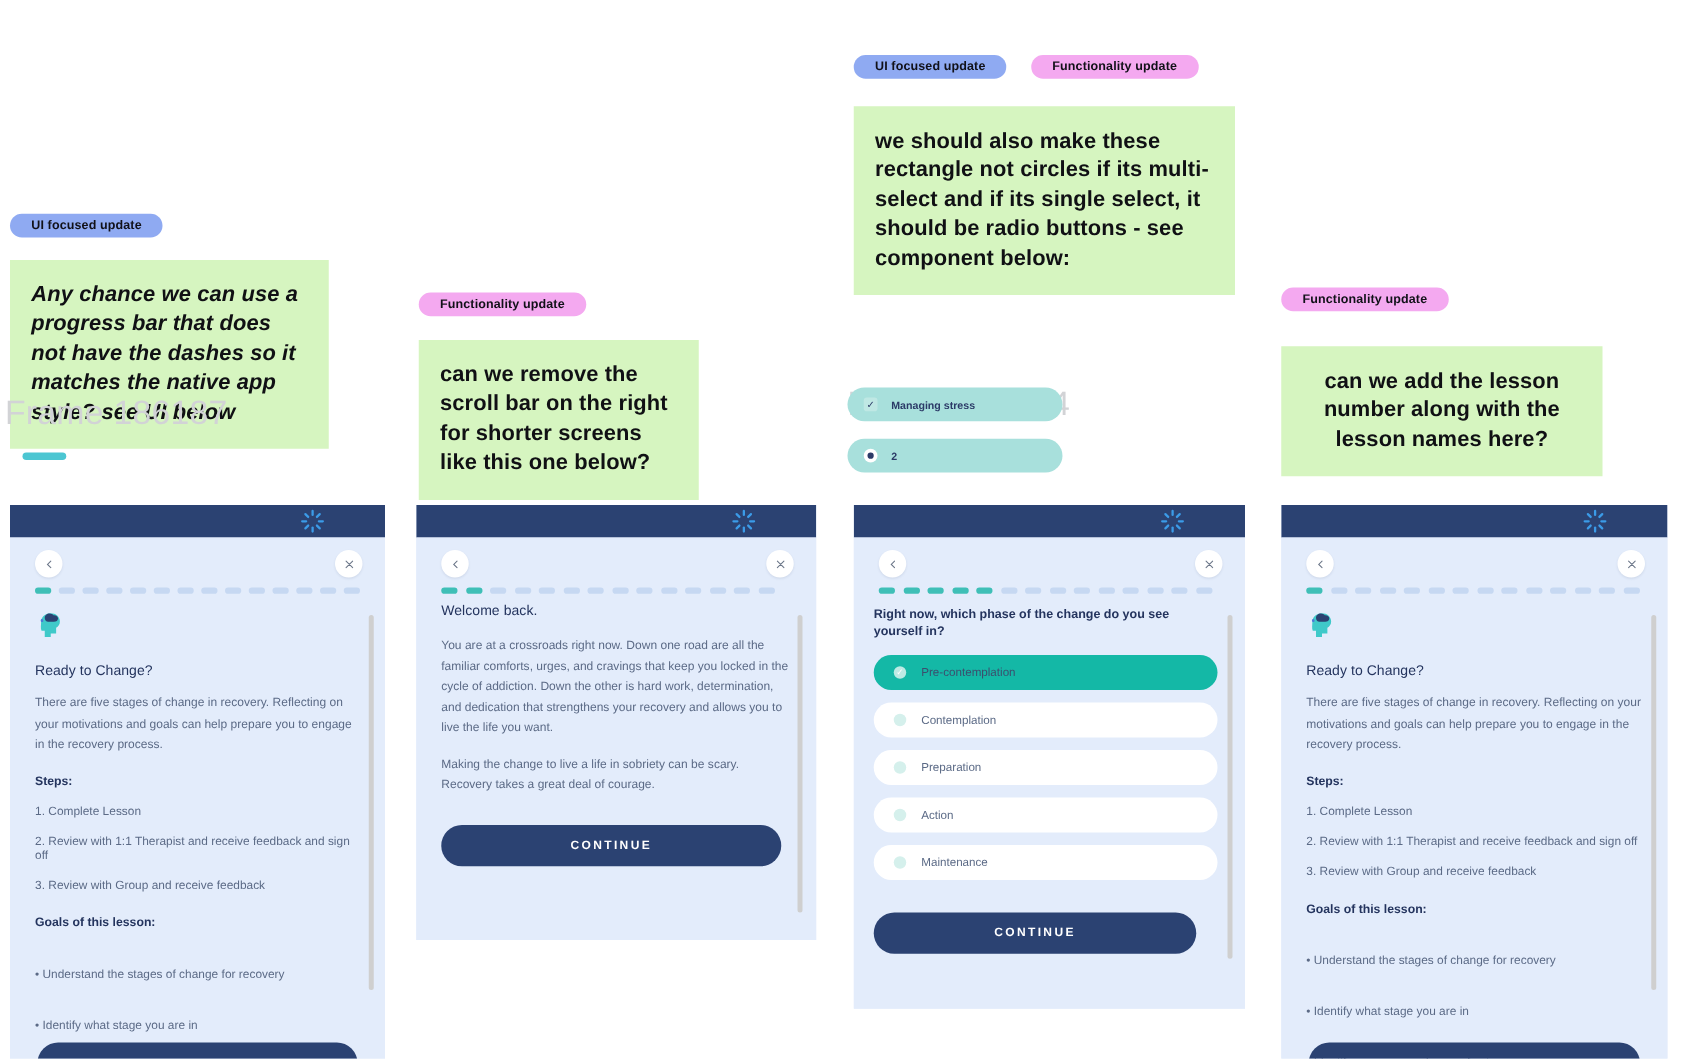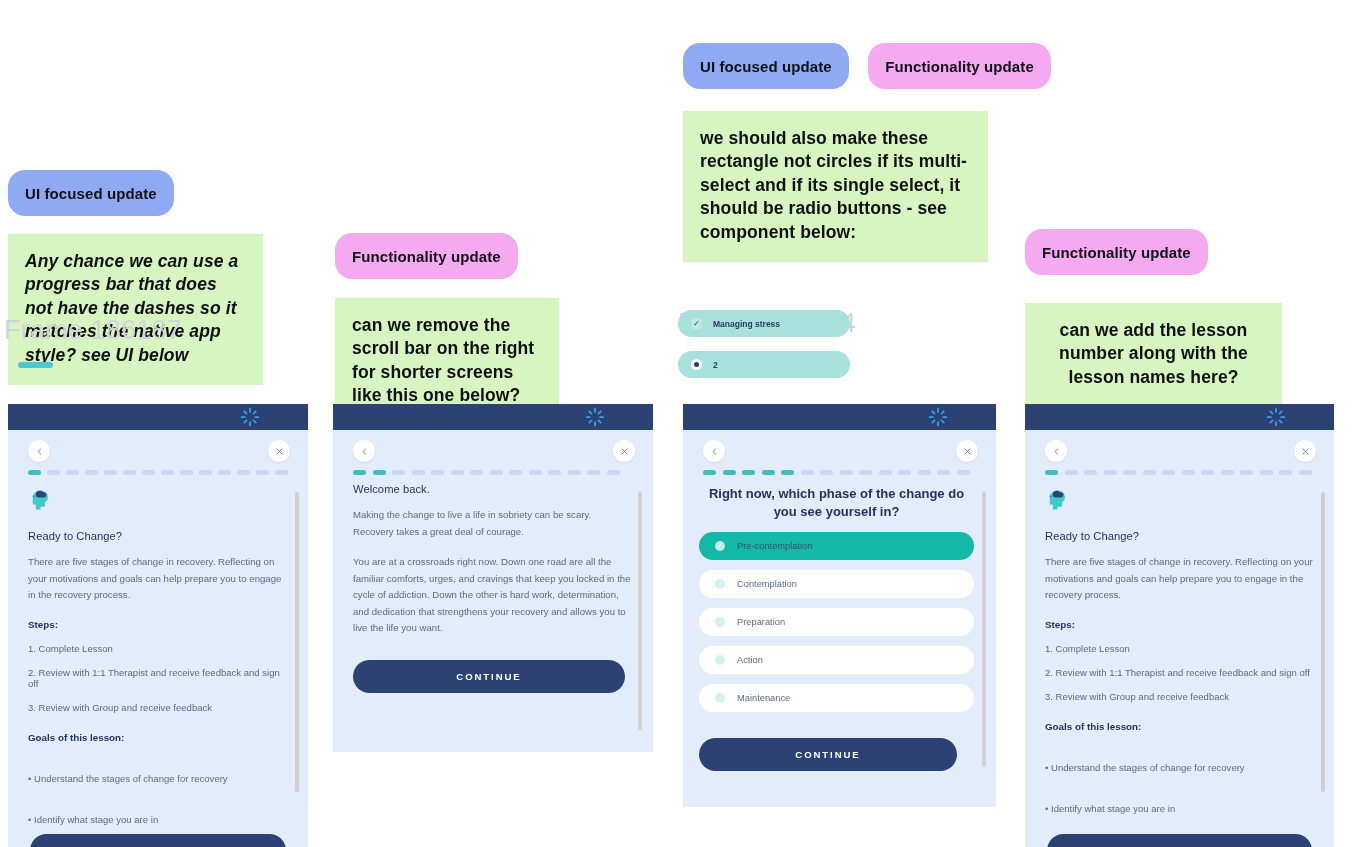--- a/index.html
+++ b/index.html
@@ -7,22 +7,22 @@
     width: 1352px; height: 847px;
     background: #ffffff;
     font-family: "Liberation Sans", sans-serif;
     overflow: hidden;
   }
   .canvas { position: relative; width: 1352px; height: 847px; background:#fff; }
 
   
   .tag {
     display:inline-flex; align-items:center; justify-content:center;
-    height: 46px; padding: 0 17px; border-radius: 17px;
-    font-size: 15px; font-weight: 700; color:#111118;
+    height: 19px; padding: 0 17px; border-radius: 17px;
+    font-size: 10px; font-weight: 700; color:#111118;
     letter-spacing: .1px; white-space: nowrap;
   }
   .tag.blue { background:#8FAAF2; }
   .tag.pink { background:#F4A9F0; }
 
   .note {
     background:#D6F5C0; color:#101014;
     font-weight: 700; font-size: 17.5px; line-height: 1.34;
     padding: 16px 17px 18px 17px;
     letter-spacing: .1px;
@@ -97,21 +97,21 @@
   .step { font-size:9.5px; color:#5B6A86; margin-top:13px; letter-spacing:.02px; }
   .goal { font-size:9.5px; color:#5B6A86; margin-top:30px; letter-spacing:.02px; }
 
   .cta {
     position:absolute; left:22px; right:22px; height:33px; border-radius:18px;
     background:#2B4272; color:#ffffff; font-size:9.6px; font-weight:700;
     letter-spacing:1.9px; display:flex; align-items:center; justify-content:center;
   }
   .cta.peek { bottom:-20px; }
 
-  .question { font-size:13px; color:#24345E; font-weight:700; line-height:1.4;text-align:center; }
+  .question { font-size:10px; color:#24345E; font-weight:700; line-height:1.4; }
   .opt {
     position:relative; display:flex; align-items:center; gap:12px;
     height:28px; border-radius:15px; background:#ffffff; padding:0 16px;
     margin-top:10px;
   }
   .opt.sel { background:#14b8a6; }
   .opt .dot { width:10px; height:10px; border-radius:50%; background:#D5F0EC; flex:none; }
   .opt.sel .dot { background:#BDEAE4; display:flex; align-items:center; justify-content:center;
                   color:#ffffff; font-size:7px; }
   .opt .otext { font-size:9.3px; color:#5B6A86; }
@@ -271,22 +271,22 @@
         <span class="dash"></span>
         <span class="dash"></span>
         <span class="dash"></span>
         <span class="dash"></span>
         <span class="dash"></span>
         <span class="dash"></span>
       </div>
       <div class="scrollbar" style="height:238px;right:11px;"></div>
       <div class="content" style="padding-top:8px;">
         <h3 class="title">Welcome back.</h3>
+        <p class="body" style="margin-top:14px;">You are at a crossroads right now. Down one road are all the familiar comforts, urges, and cravings that keep you locked in the cycle of addiction. Down the other is hard work, determination, and dedication that strengthens your recovery and allows you to live the life you want.</p>
         <p class="body">Making the change to live a life in sobriety can be scary. Recovery takes a great deal of courage.</p>
-        <p class="body" style="margin-top:14px;">You are at a crossroads right now. Down one road are all the familiar comforts, urges, and cravings that keep you locked in the cycle of addiction. Down the other is hard work, determination, and dedication that strengthens your recovery and allows you to live the life you want.</p>
       </div>
       <div class="cta" style="bottom:59px;left:20px;right:28px;">CONTINUE</div>
     </div>
   </div>
 
   <div class="phone" style="left:683px;width:313px;height:403px;">
     <div class="phone-topbar">
       <svg class="logo-burst" viewBox="0 0 24 24">
         <g fill="#3B9BE8">
           <rect x="11" y="1" width="2.2" height="6" rx="1.1"></rect>

